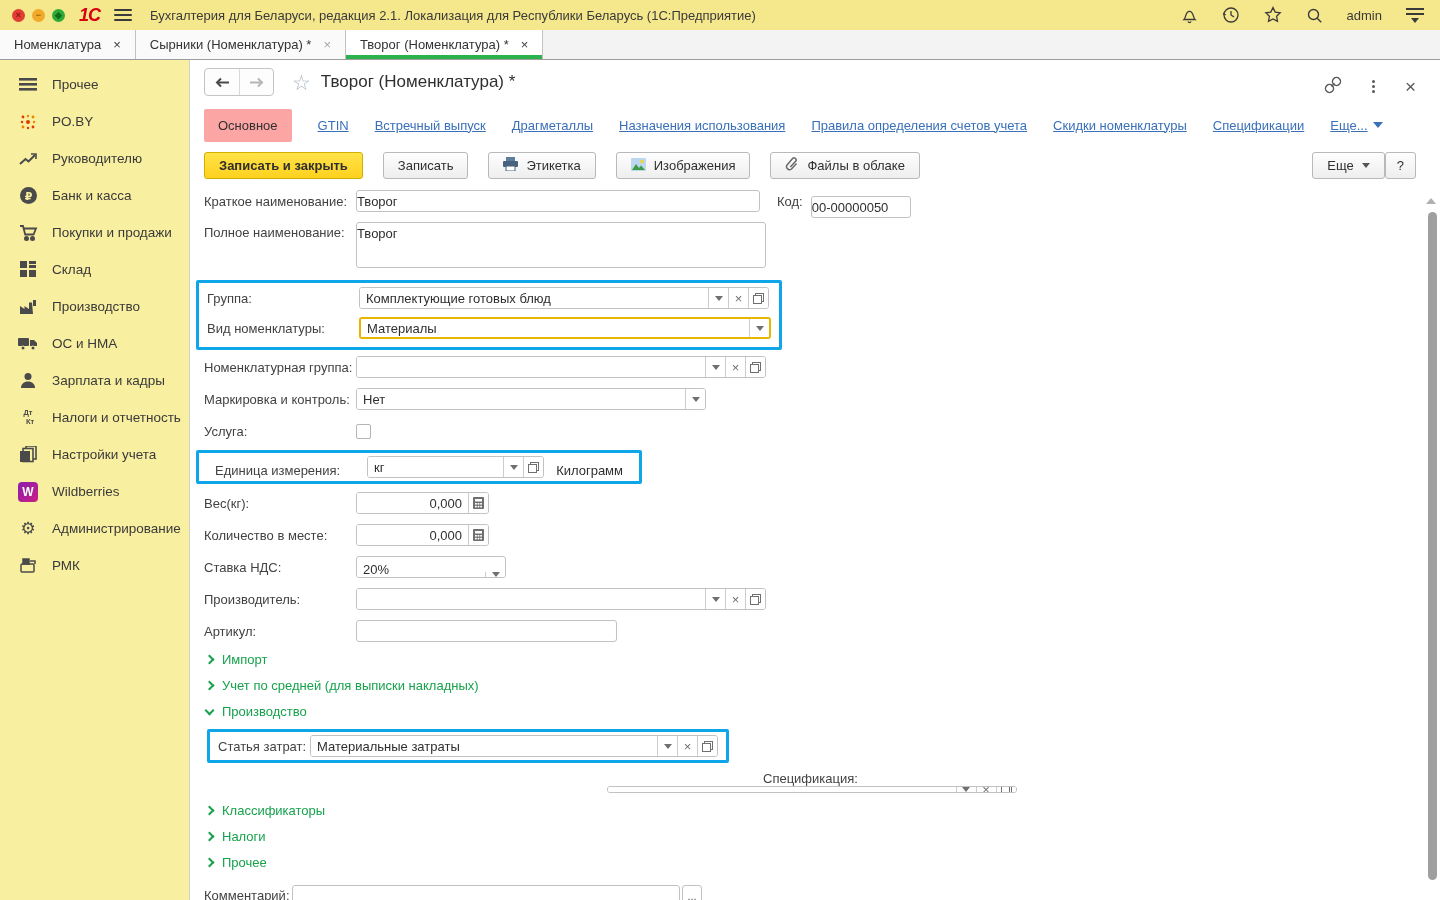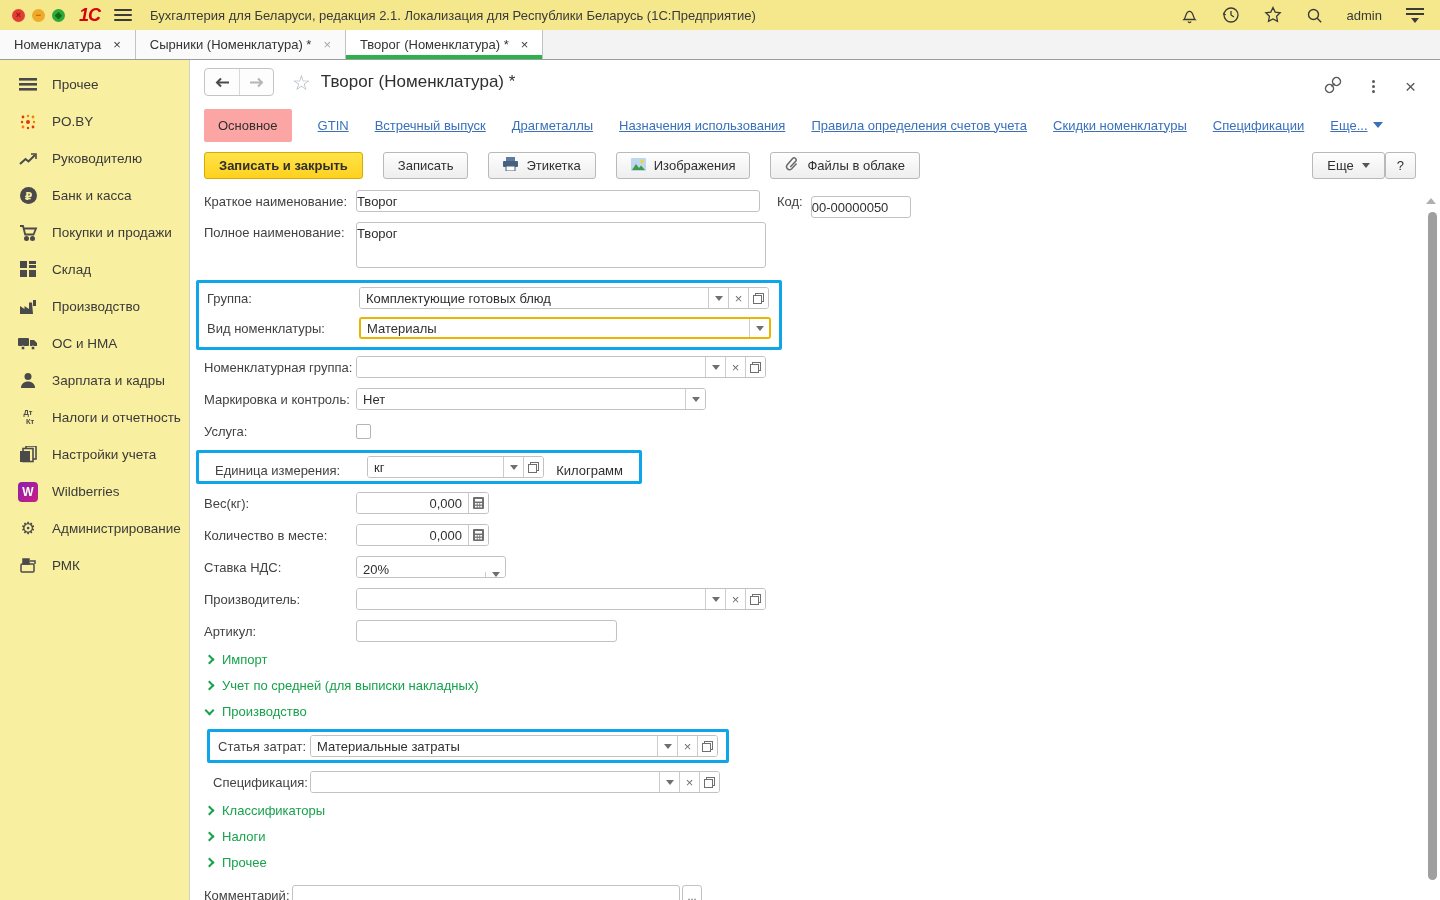--- a/index.html
+++ b/index.html
@@ -95,21 +95,21 @@
 .annot.box1 { margin-left:-8px; padding:4px 8px 0 8px; width:586px; margin-bottom:6px; }
 .annot.box1 .frow { margin-bottom:8px; }
 .annot.box2 { margin-left:-8px; padding:3px 16px; width:446px; margin-bottom:8px; display:flex; align-items:flex-end; height:34px; }
 .annot.box3 { margin-left:3px; padding:3px 8px; width:522px; margin-bottom:8px; display:flex; align-items:center; height:34px; }
 
 .section { display:flex; align-items:center; gap:9px; color:#17a24c; margin:9px 0; height:17px; cursor:pointer; }
 .chev { width:7px; height:7px; border-right:2px solid #17a24c; border-bottom:2px solid #17a24c; transform:rotate(-45deg); margin-left:2px; flex-shrink:0; }
 .chev.open { transform:rotate(45deg); margin-top:-3px; }
 
 .sub-label { width:92px; color:#424242; flex-shrink:0; }
-.sub-row { margin-left:9px; }
+.sub-row { margin-left:9px;flex-direction:column; }
 .sub-row .sub-label { width:97px; }
 
 .comment-row { display:flex; align-items:flex-start; margin-top:14px; }
 .comment-row .flabel { width:88px; padding-top:3px; }
 .more-btn { width:20px; height:22px; border:1px solid #c2c2c2; border-radius:3px; background:#fff; margin-left:2px; display:flex; align-items:center; justify-content:center; color:#555; font-size:11px; cursor:pointer; }
 
 
 .vscroll-up { position:absolute; right:4px; top:138px; width:0; height:0; border-left:5px solid transparent; border-right:5px solid transparent; border-bottom:6px solid #b0b0b0; }
 .vscroll-thumb { position:absolute; right:3px; top:152px; width:9px; height:668px; background:#9f9f9f; border-radius:5px; cursor:pointer; }
 </style>

